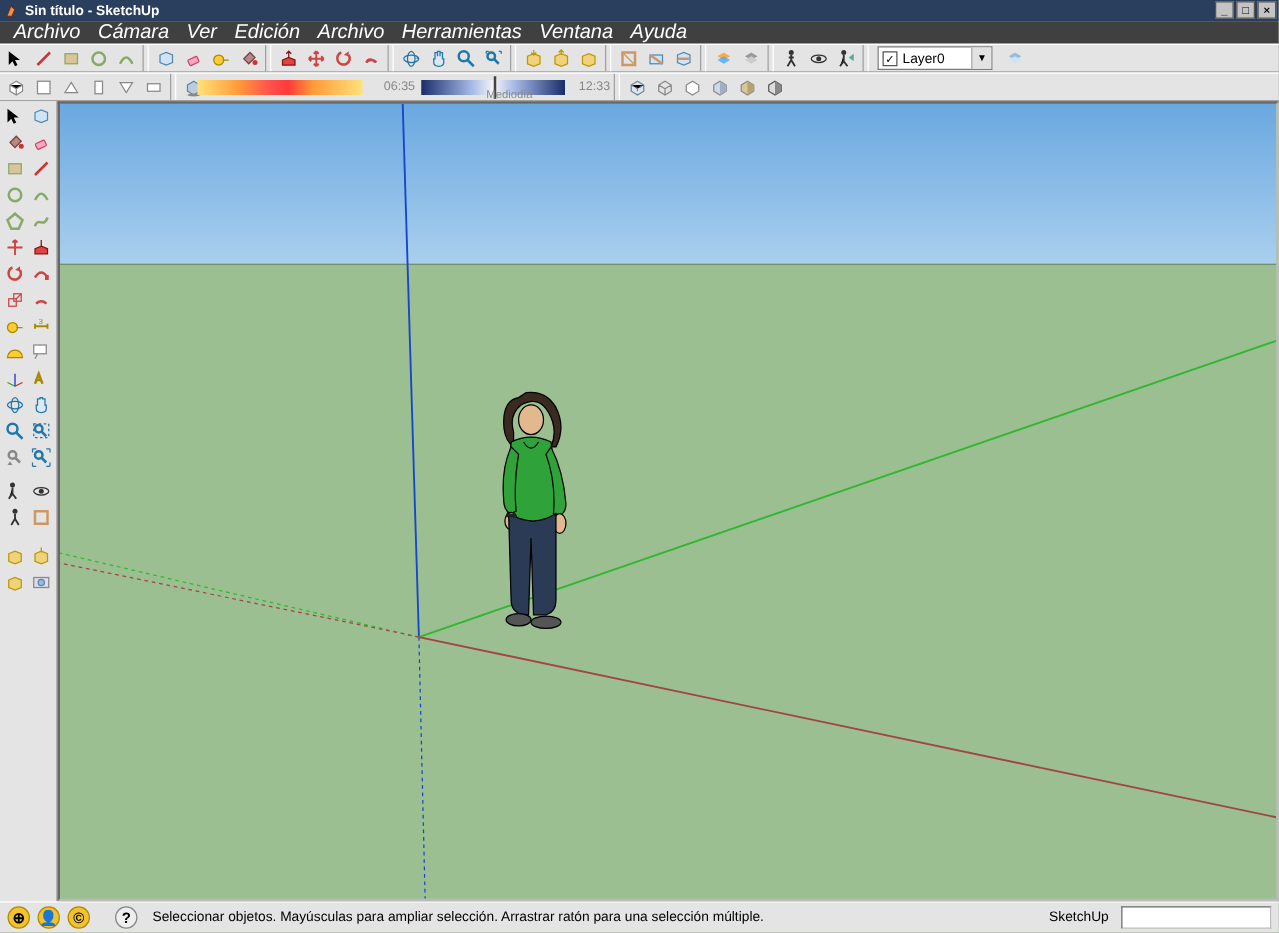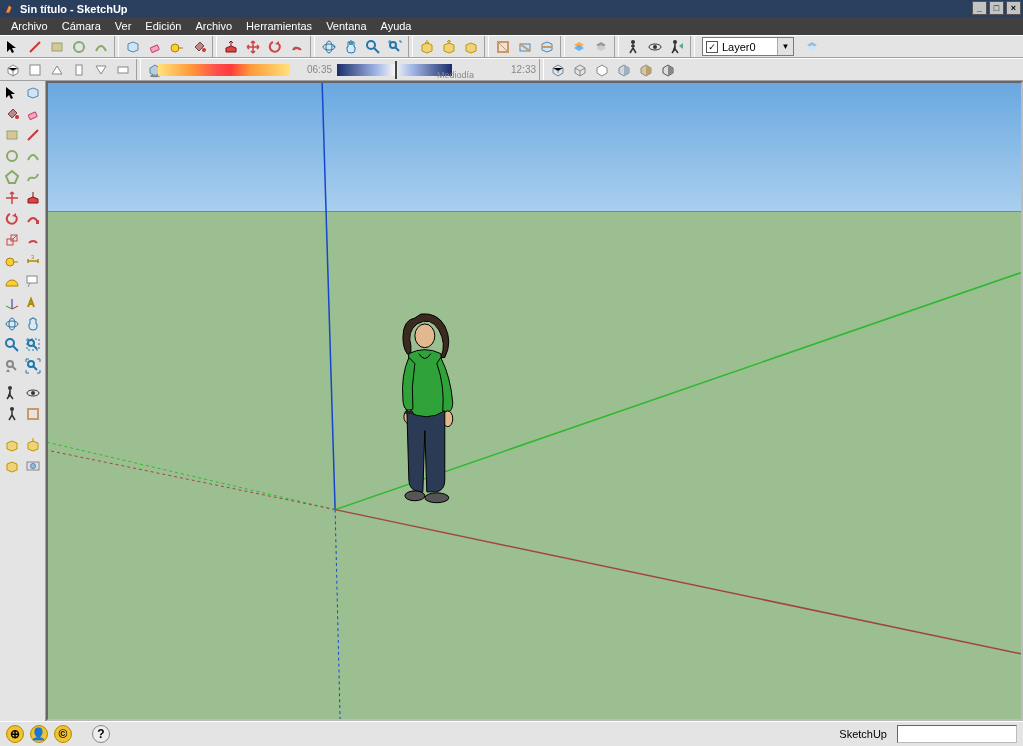--- a/index.html
+++ b/index.html
@@ -5,21 +5,21 @@
   * { box-sizing: border-box; margin: 0; padding: 0; }
   body { font-family: Tahoma, Arial, sans-serif; font-size: 11px; background:#c0c0c0; width:1023px; height:746px; overflow:hidden; display:flex; flex-direction:column;}
   
   .titlebar{ height:17px; background:linear-gradient(#2a3e5e,#2a3e5e); color:#fff; display:flex; align-items:center; padding-left:3px; position:relative;}
   .titlebar .icon{ width:13px; height:13px; margin-right:4px; display:flex; align-items:center; justify-content:center;}
   .titlebar .title{ font-weight:bold; font-size:11px;text-align:right;}
   .titlebar .winbtns{ position:absolute; right:2px; top:1px; display:flex;}
   .winbtn{ width:15px; height:14px; background:#c4c4c4; border:1px solid #555; margin-left:2px; display:flex; align-items:center; justify-content:center; font-size:9px; font-weight:bold; color:#000; font-family:Arial;}
   
   .menubar{ height:18px; background:#404040; color:#fff; display:flex; align-items:center; padding-left:4px; gap:0;}
-  .menubar span{ padding:2px 7px; font-size:11px; cursor:default;}
+  .menubar span{ padding:2px 7px; font-size:16px; cursor:default;font-style:italic;}
   
   .toolbar-row{ background:#e4e4e4; border-top:1px solid #fff; border-bottom:1px solid #a0a0a0; display:flex; align-items:center; padding:1px 2px; height:23px; gap:1px;}
   .tbtn{ width:21px; height:21px; display:flex; align-items:center; justify-content:center; cursor:pointer; border:1px solid transparent; border-radius:2px;}
   .tsep{ width:5px; height:21px; border-left:1px solid #a0a0a0; border-right:1px solid #fff; margin:0 2px;}
   .layerbox{ background:#fff; border:1px solid #7a7a7a; height:19px; width:92px; display:flex; align-items:center; padding-left:3px; font-size:11px; position:relative; margin-left:4px;}
   .layerbox .chk{ width:12px; height:12px; border:1px solid #555; margin-right:4px; display:flex; align-items:center; justify-content:center; font-size:9px;}
   .layerbox .dd{ position:absolute; right:0; top:0; bottom:0; width:16px; background:#e2e2e2; border-left:1px solid #aaa; display:flex; align-items:center; justify-content:center; font-size:8px;}
   
   .shadow-strip{ display:flex; align-items:center; height:21px; gap:0;}
   .muted{ color:#888; font-size:10px;}
@@ -313,21 +313,21 @@
         <span>D</span>
     </div>
   </div>
   <div style="position:relative; margin-left:-132px;">
     <div class="grad season"></div>
   </div>
   <span class="muted" style="margin-left:16px">06:35</span>
   <div class="daymark">
       <div class="grad day"></div>
     </div>
-  <span class="muted" style="position:relative; left:-64px; top:5px; font-size:9px;margin-left:48px;">Mediodía</span>
+  <span class="muted" style="position:relative; left:-64px; top:5px; font-size:9px;">Mediodía</span>
   <span class="muted" style="margin-left:-28px">12:33</span>
 
   <div class="tsep"></div>
   <div class="tbtn">
       <svg class="i" viewBox="0 0 16 16">
         <path d="M3 6 L8 3 L13 6 L13 11 L8 14 L3 11 Z" fill="none" stroke="#68a"></path>
         <path d="M3 6 L8 9 L13 6 M8 9 L8 14" stroke="#68a" stroke-dasharray="2"></path>
       </svg>
     </div>
   <div class="tbtn">
@@ -646,16 +646,17 @@
     </svg>
   </div>
 </div>
 
 <div class="status">
   <div class="circ" style="background:#f1c232;border:1px solid #b58a00">⊕</div>
   <div class="circ" style="background:#f1c232;border:1px solid #b58a00">👤</div>
   <div class="circ" style="background:#f1c232;border:1px solid #b58a00">©</div>
   <div style="width:8px"></div>
   <div class="circ" style="background:#eee;border:1px solid #888">?</div>
+  <span style="margin-left:6px">Seleccionar objetos. Mayúsculas para ampliar selección. Arrastrar ratón para una selección múltiple.</span>
   <div style="flex:1"></div>
   <span>SketchUp</span>
   <div class="field"></div>
 </div>
 
 </body></html>

